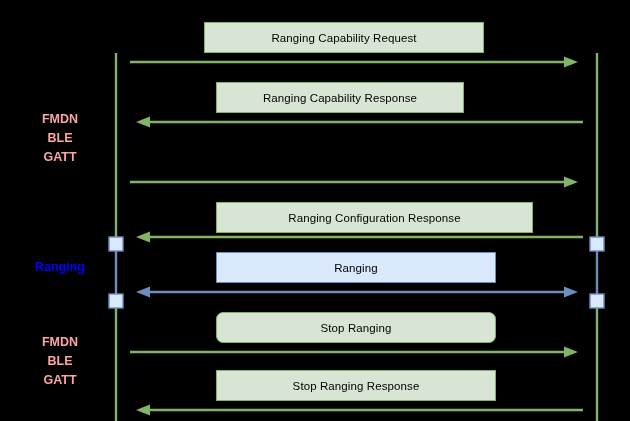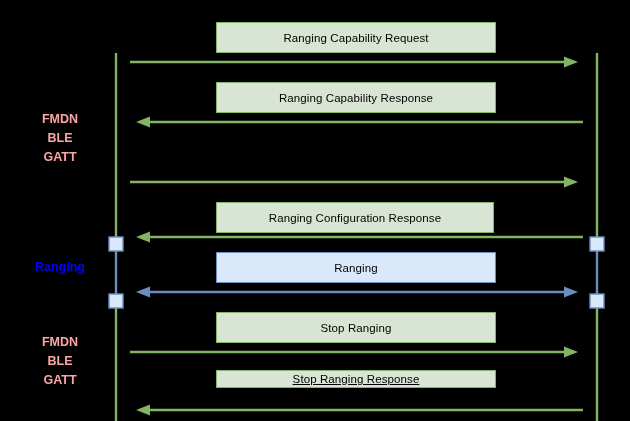--- a/index.html
+++ b/index.html
@@ -114,26 +114,26 @@
   <div class="phase-label green-label" style="left:20px; top:110px; width:80px;">FMDN
 BLE
 GATT</div>
 
   <div class="phase-label blue-label" style="left:20px; top:258px; width:80px;">Ranging</div>
 
   <div class="phase-label green-label" style="left:20px; top:333px; width:80px;">FMDN
 BLE
 GATT</div>
 
-  <div class="msg-box green" style="left:216px; top:22px; width:280px; height:31px;">Ranging Capability Request</div>
+  <div class="msg-box green" style="left:204px; top:22px; width:280px; height:31px;">Ranging Capability Request</div>
 
-  <div class="msg-box green" style="left:216px; top:82px; width:280px; height:31px;">Ranging Capability Response</div>
+  <div class="msg-box green" style="left:216px; top:82px; width:248px; height:31px;">Ranging Capability Response</div>
 
 
-  <div class="msg-box green" style="left:216px; top:202px; width:278px; height:31px;">Ranging Configuration Response</div>
+  <div class="msg-box green" style="left:216px; top:202px; width:317px; height:31px;">Ranging Configuration Response</div>
 
   <div class="msg-box blue" style="left:216px; top:252px; width:280px; height:31px;">Ranging</div>
 
-  <div class="msg-box green" style="left:216px; top:312px; width:280px; height:31px;">Stop Ranging</div>
+  <div class="msg-box green" style="left:216px; top:312px; width:280px; height:31px;border-radius:7px;">Stop Ranging</div>
 
-  <div class="msg-box green" style="left:216px; top:370px; width:280px; height:18px;text-decoration:underline;">Stop Ranging Response</div>
+  <div class="msg-box green" style="left:216px; top:370px; width:280px; height:31px;">Stop Ranging Response</div>
 
 </div>
 
 </body></html>

